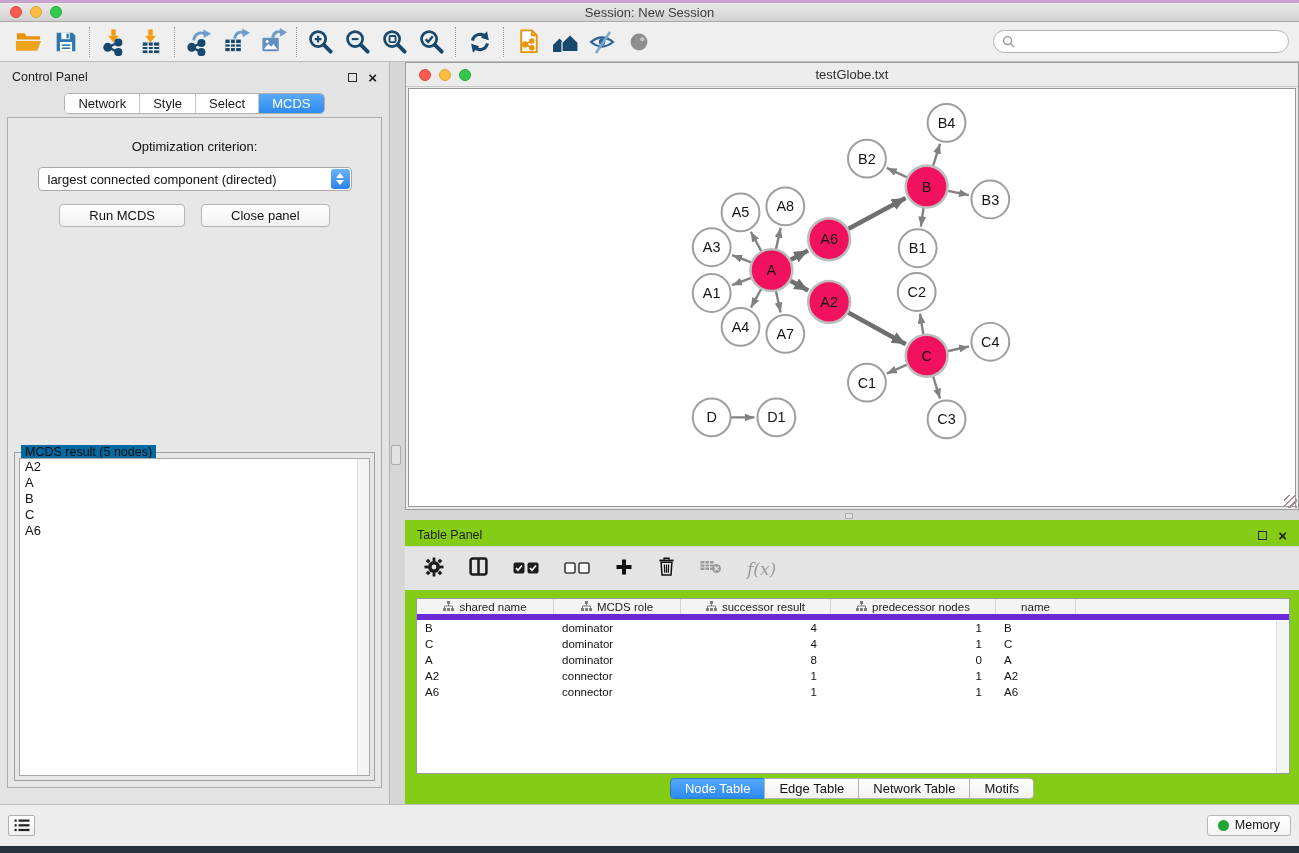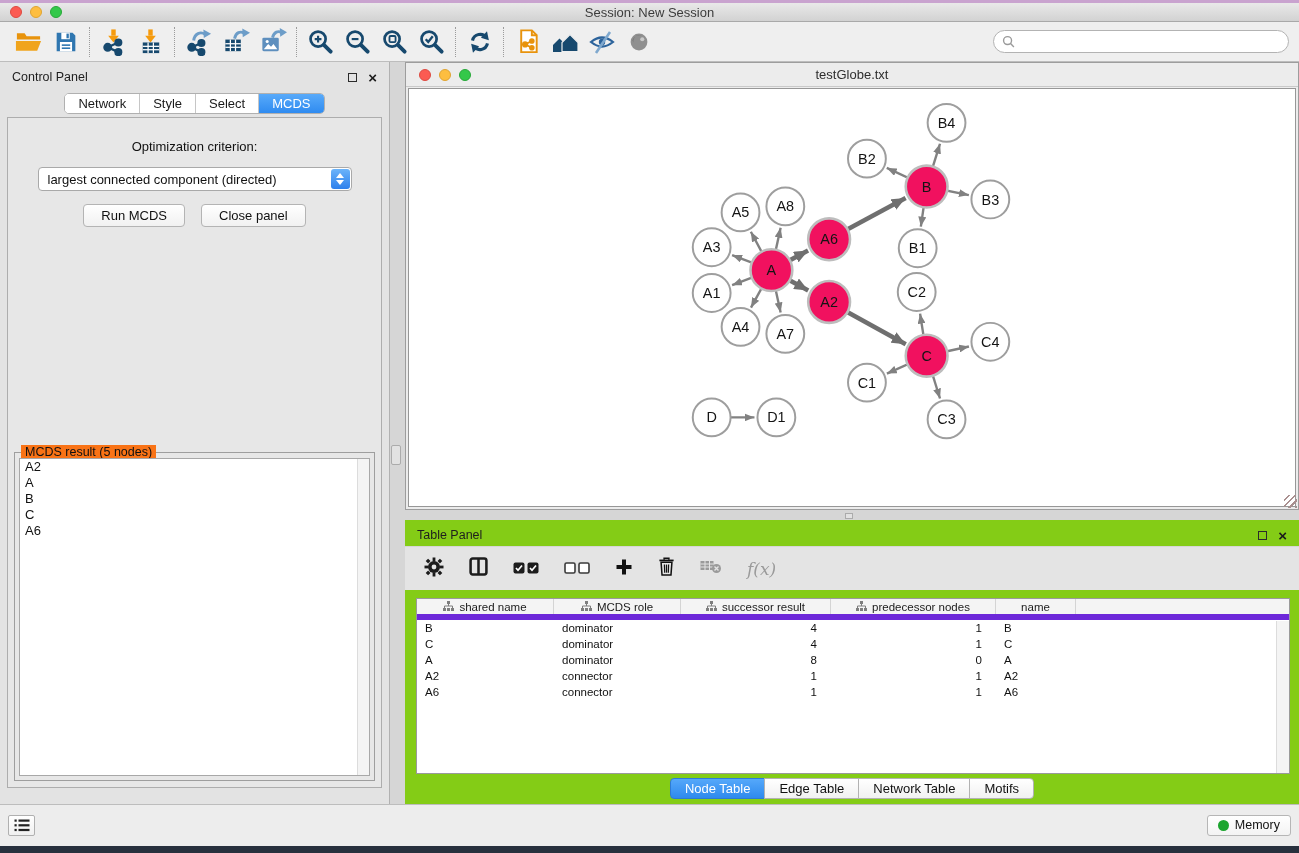--- a/index.html
+++ b/index.html
@@ -39,23 +39,23 @@
   .seg-btn { padding:2px 13px; font-size:13px; color:#1a1a1a; border-right:1px solid #c6c6c6; background:#fff; }
   .seg-btn:last-child { border-right:none; }
   .seg-btn.active { background:linear-gradient(#58aafa,#2f8bf0); color:#fff; }
   .cp-content { position:absolute; top:55px; left:7px; right:7px; bottom:16px; border:1px solid #adadad; background:#e7e7e7; }
   .opt-label { text-align:center; margin-top:21px; font-size:13px; color:#111; }
   .combo { width:314px; height:24px; margin:13px auto 0; background:#fff; border:1px solid #a9a9a9; border-radius:4px; position:relative; display:flex; align-items:center; padding:0 26px 0 9px; font-size:13px; color:#111; }
   .combo-stepper { position:absolute; right:1px; top:1px; bottom:1px; width:19px; border-radius:3px; background:linear-gradient(#6cb4fa,#2d80ec); display:flex; flex-direction:column; align-items:center; justify-content:center; gap:2px; }
   .chev-up { width:0; height:0; border-left:4px solid transparent; border-right:4px solid transparent; border-bottom:5px solid #fff; }
   .chev-dn { width:0; height:0; border-left:4px solid transparent; border-right:4px solid transparent; border-top:5px solid #fff; }
   .btn-row { display:flex; justify-content:center; gap:16px; margin-top:13px; }
-  .push-btn { padding:2px 17px; height:23px; background:linear-gradient(#ffffff,#f1f1f1); border:1px solid #b4b4b4; border-radius:4px; font-size:13px; color:#111; }
+  .push-btn { padding:2px 29px; height:23px; background:linear-gradient(#ffffff,#f1f1f1); border:1px solid #b4b4b4; border-radius:4px; font-size:13px; color:#111; }
   .groupbox { position:absolute; left:6px; right:6px; top:334px; bottom:6px; border:1px solid #9e9e9e; background:#e7e7e7; }
-  .groupbox-legend { position:absolute; top:-8px; left:6px; background:#f97316; padding:0 4px; font-size:12.5px; color:#111; }
+  .groupbox-legend { position:absolute; top:-8px; left:6px; background:#0369a1; padding:0 4px; font-size:12.5px; color:#111; }
   .result-list { position:absolute; left:4px; right:4px; top:5px; bottom:4px; background:#fff; border:1px solid #a8a8a8; font-size:13px; overflow:hidden; }
   .result-list .vtrack { position:absolute; top:0; bottom:0; right:0; width:12px; background:#f4f4f4; border-left:1px solid #dcdcdc; }
   .result-item { line-height:16px; padding-left:5px; color:#111; }
 
   
   .work-area { flex:1; position:relative; background:#d6d6d6; overflow:hidden; }
   .v-handle { position:absolute; left:1px; top:383px; width:10px; height:20px; background:#e2e2e2; border:1px solid #ababab; border-radius:2px; }
   .h-handle { position:absolute; left:50%; top:451px; width:8px; height:6px; background:#e2e2e2; border:1px solid #ababab; }
 
   

